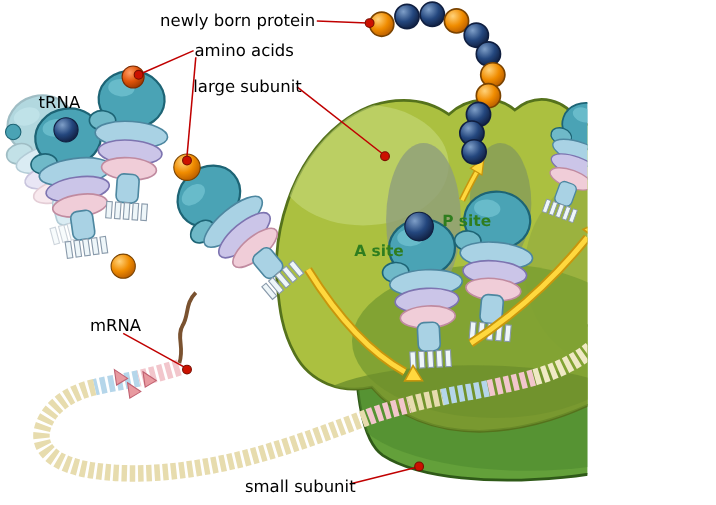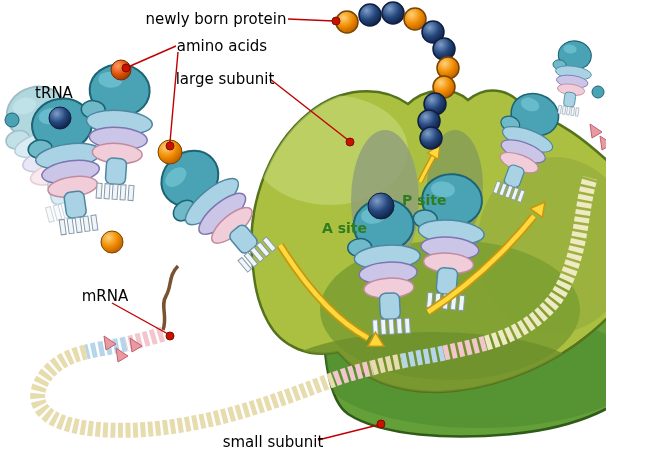--- a/index.html
+++ b/index.html
@@ -1,16 +1,16 @@
 <!DOCTYPE html>
 <html><head>
 <meta charset="utf-8">
 <style>
   html,body{margin:0;padding:0;background:#fff;}
-  .stage{position:relative;width:606px;height:459px;background:#ffffff;overflow:hidden;}
+  .stage{position:relative;width:534px;height:459px;background:#ffffff;overflow:hidden;}
   svg{display:block;}
   .lbl{font-family:"DejaVu Sans",sans-serif;font-size:15px;fill:#000;}
   .site-lbl{font-family:"DejaVu Sans",sans-serif;font-size:14px;font-weight:600;fill:#2f7d1f;}
   .leader{stroke:#c00000;stroke-width:1.4;fill:none;}
   .ldot{fill:#cc1100;stroke:#7a0e00;stroke-width:1;}
 </style>
 </head>
 <body>
 
 <div class="stage">

